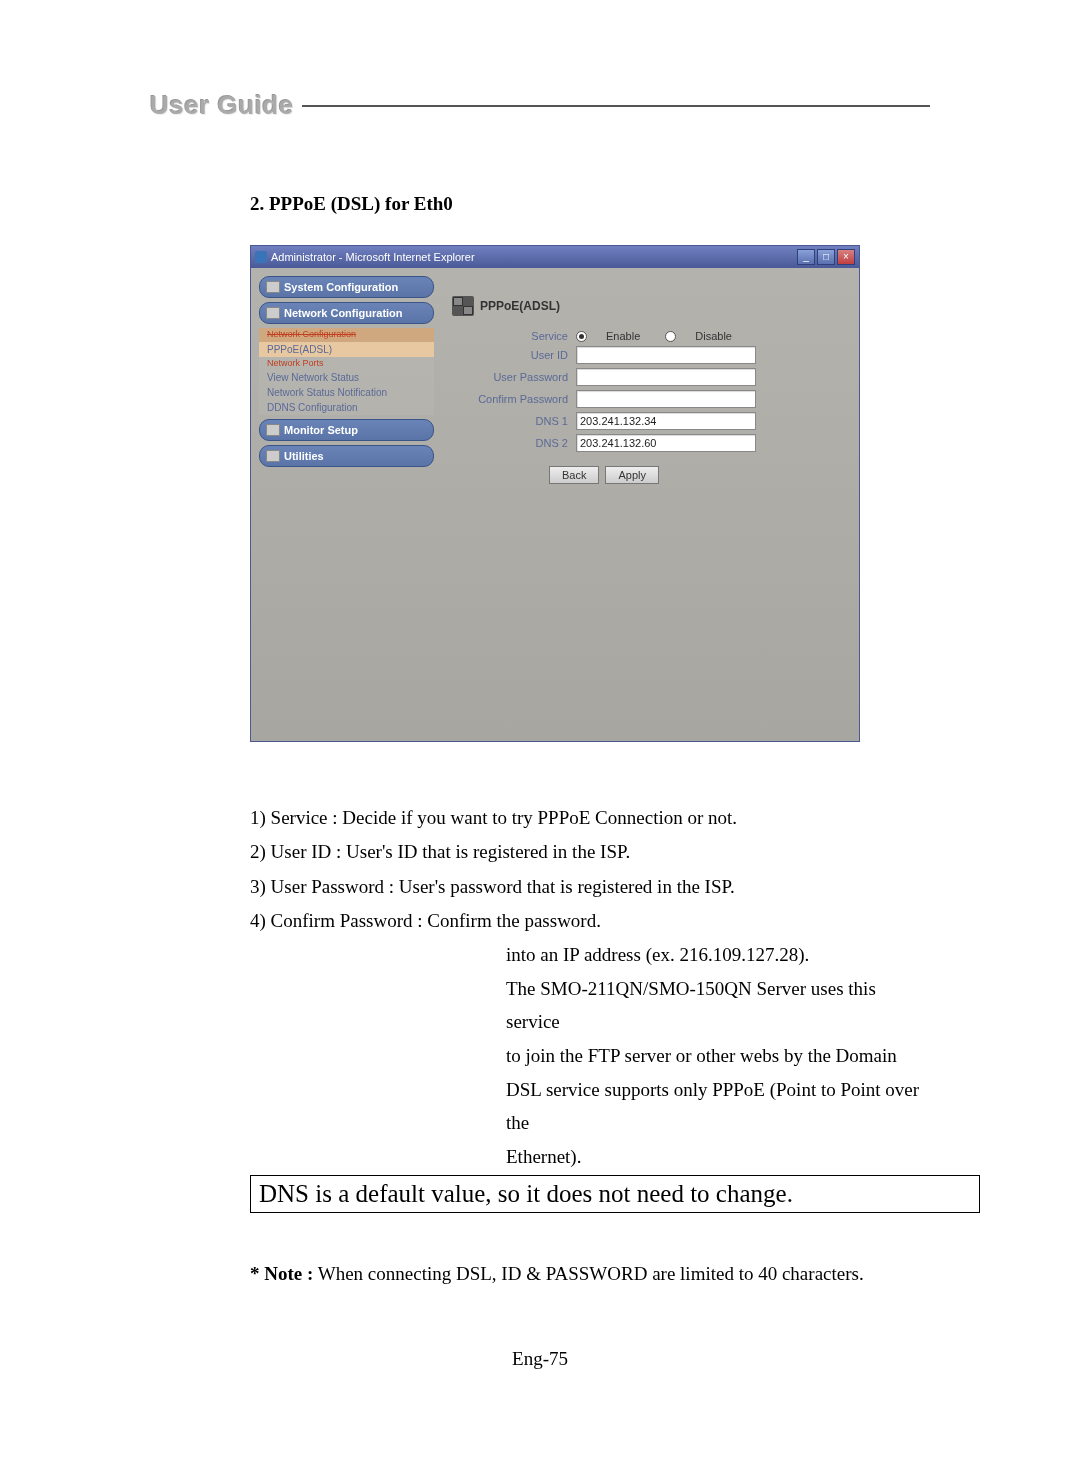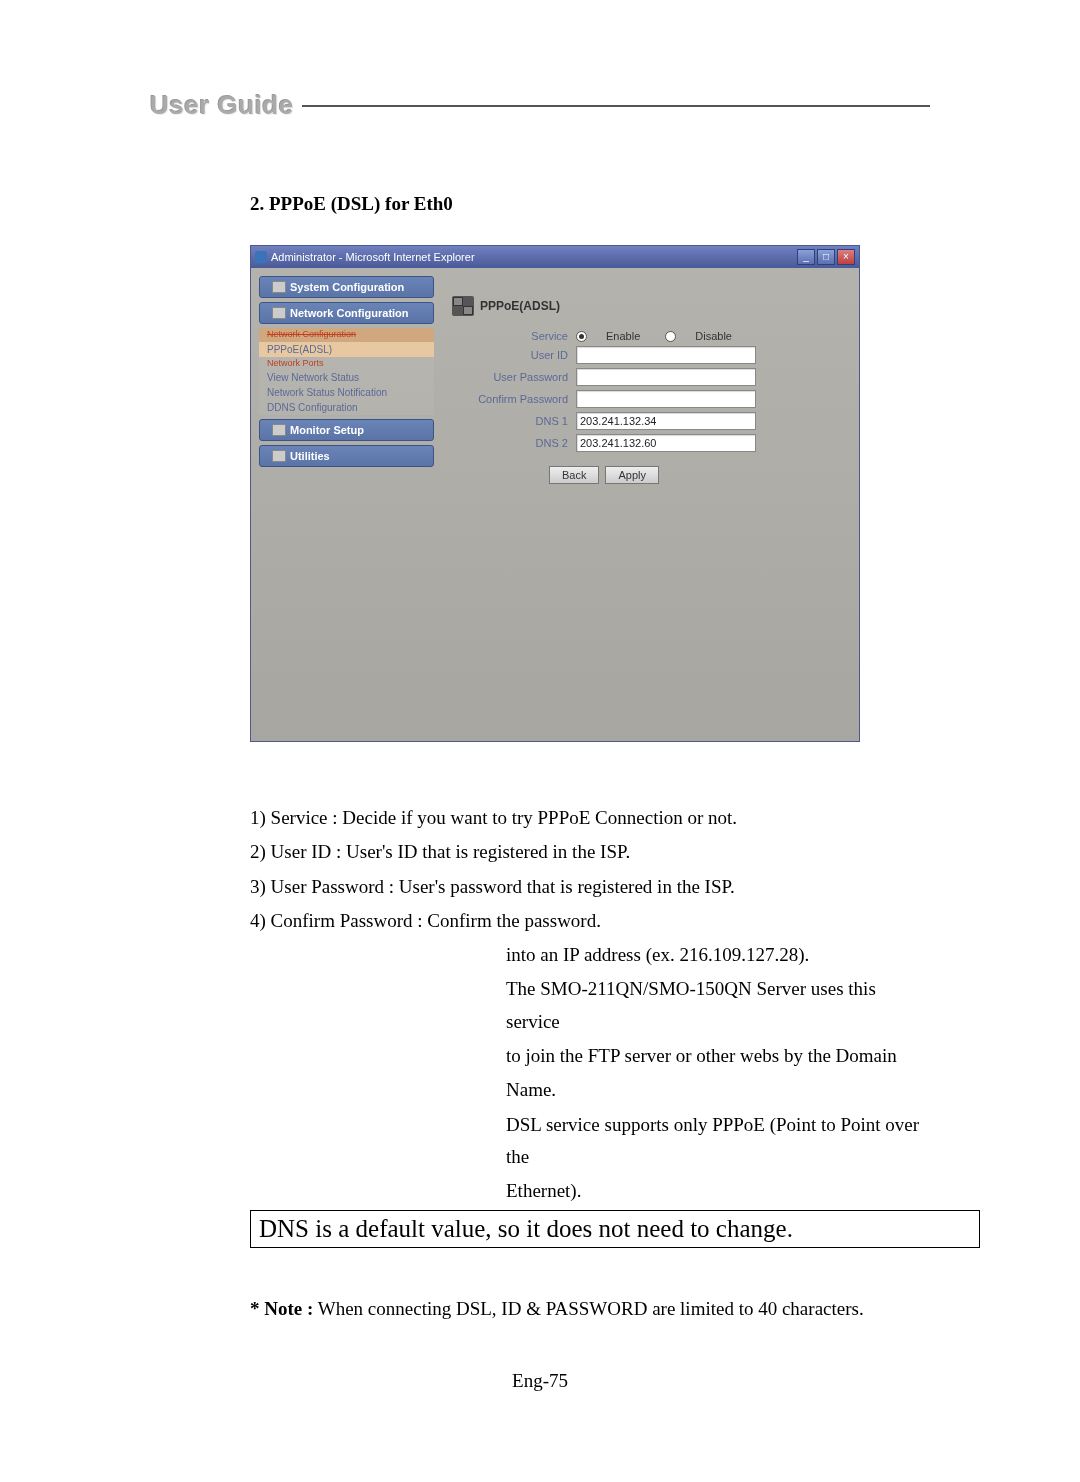--- a/index.html
+++ b/index.html
@@ -88,25 +88,25 @@
   }
   .ss-sidebar {
     width: 175px;
     display: flex;
     flex-direction: column;
     gap: 4px;
   }
   .ss-panel {
     background: linear-gradient(#6a84b8, #5a74a8);
     color: #fff;
-    padding: 4px 12px;
+    padding: 4px 6px;
     font-size: 11px;
     font-weight: bold;
     border: 1px solid #3a5488;
-    border-radius: 3px;
+    border-radius: 10px;
     display: flex;
     align-items: center;
     gap: 4px;
   }
   .ss-panel .picon {
     width: 14px; height: 12px; background: #ccc; border:1px solid #888;
   }
   .ss-sublist {
     background: rgba(255,255,255,0.05);
     padding: 0;
@@ -214,21 +214,21 @@
     margin-top: 2px;
   }
   .footnote {
     margin-left: 100px;
     font-size: 19px;
     margin-top: 50px;
   }
   .footnote .b { font-weight: bold; }
   .page-num {
     position: absolute;
-    bottom: 90px;
+    bottom: 112px;
     width: 100%;
     text-align: center;
     font-size: 19px;
   }
 </style>
 </head>
 <body>
 
 <div class="page">
   <div class="header-line">
@@ -316,21 +316,20 @@
   <div class="body-text">
     <p>1) Service : Decide if you want to try PPPoE Connection or not.</p>
     <p>2) User ID : User's ID that is registered in the ISP.</p>
     <p>3) User Password : User's password that is registered in the ISP.</p>
     <p>4) Confirm Password : Confirm the password.</p>
   </div>
   <div class="body-text dns-extra">
     <p>into an IP address (ex. 216.109.127.28).</p>
     <p>The SMO-211QN/SMO-150QN Server uses this service</p>
     <p>to join the FTP server or other webs by the Domain</p>
-    <p>Name.</p>
     <p>DSL service supports only PPPoE (Point to Point over the</p>
     <p>Ethernet).</p>
   </div>
 
   <div class="boxed-note">DNS is a default value, so it does not need to change.</div>
 
   <div class="footnote">
     <span class="b">* Note :</span><span> When connecting DSL, ID &amp; PASSWORD are limited to 40 characters.</span>
   </div>
 </div>

